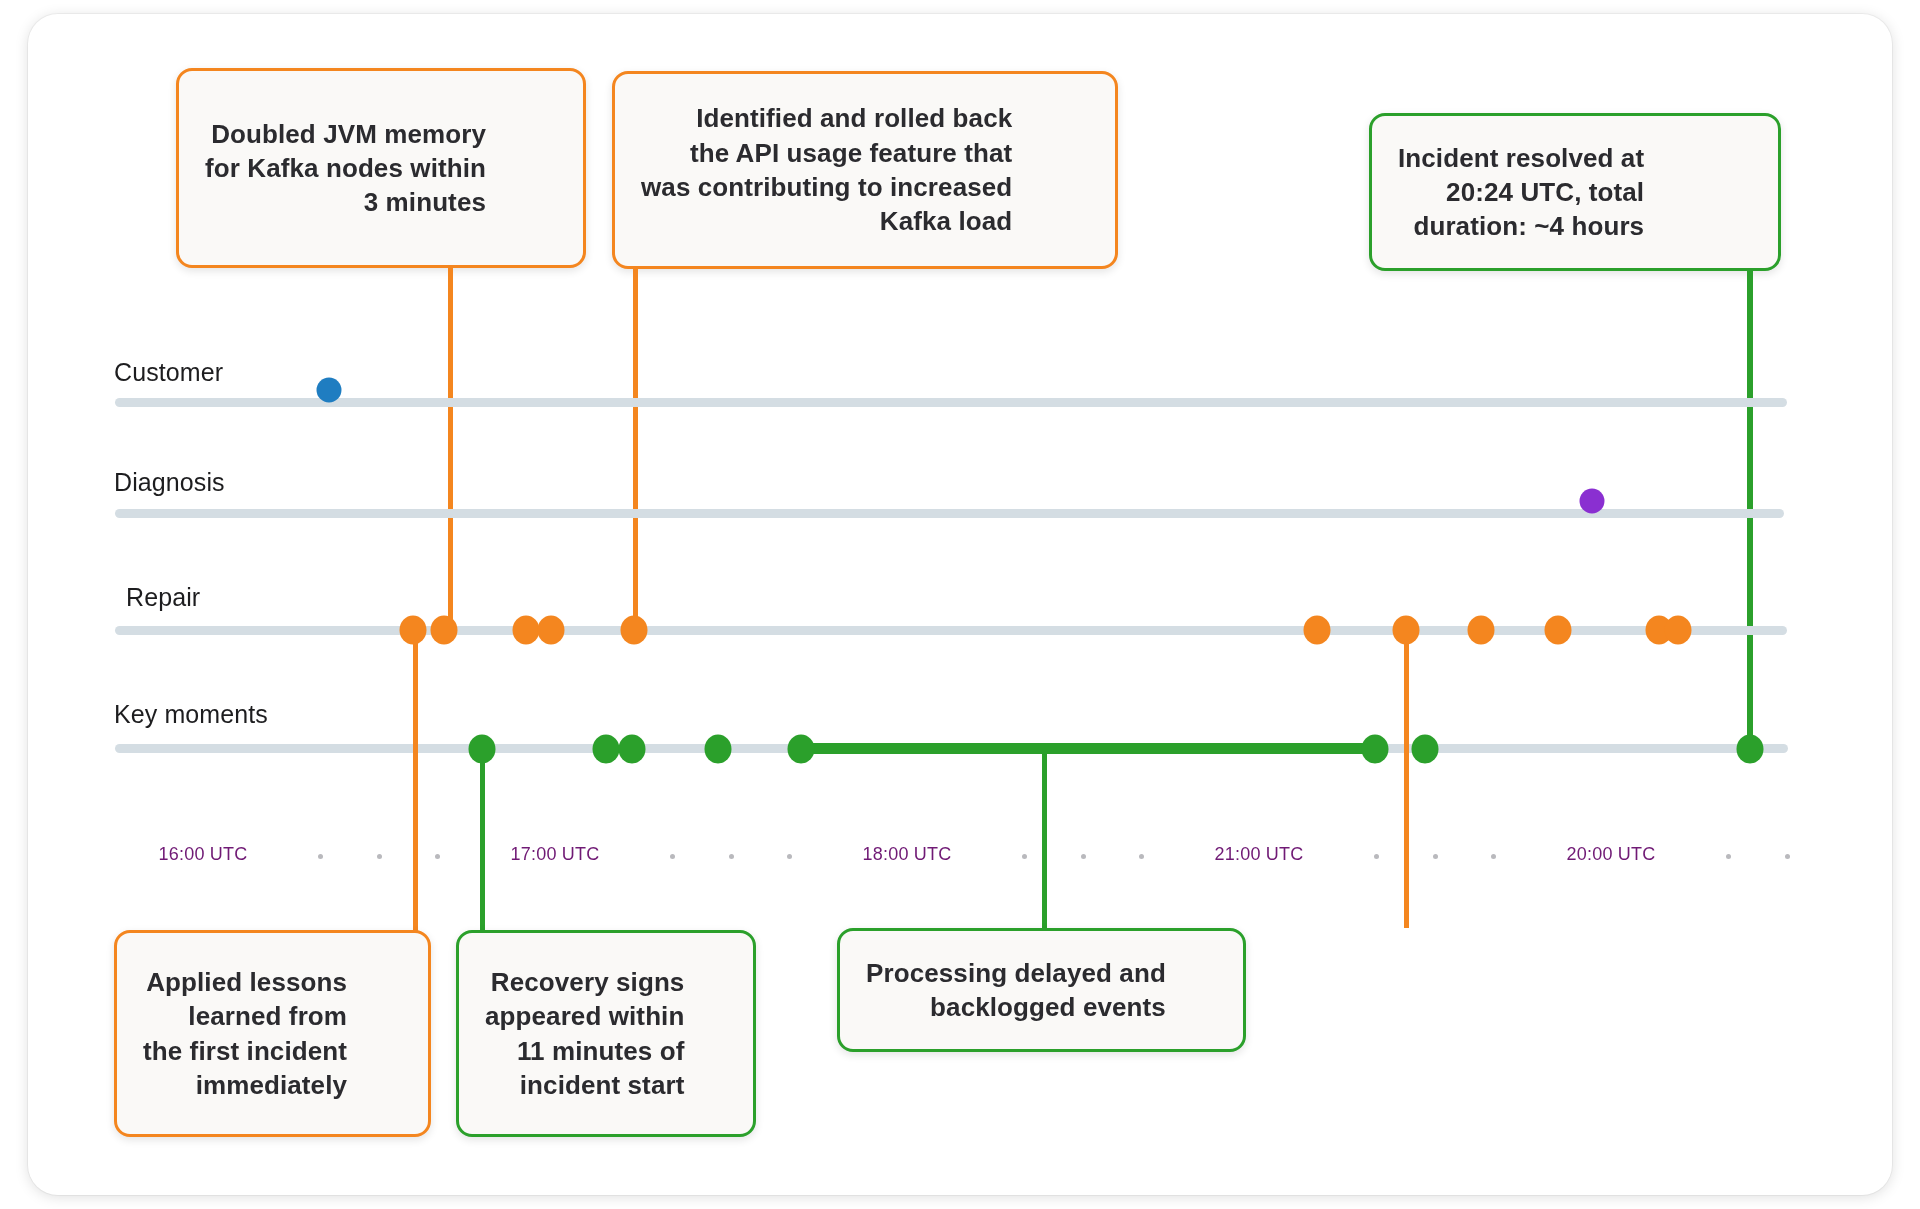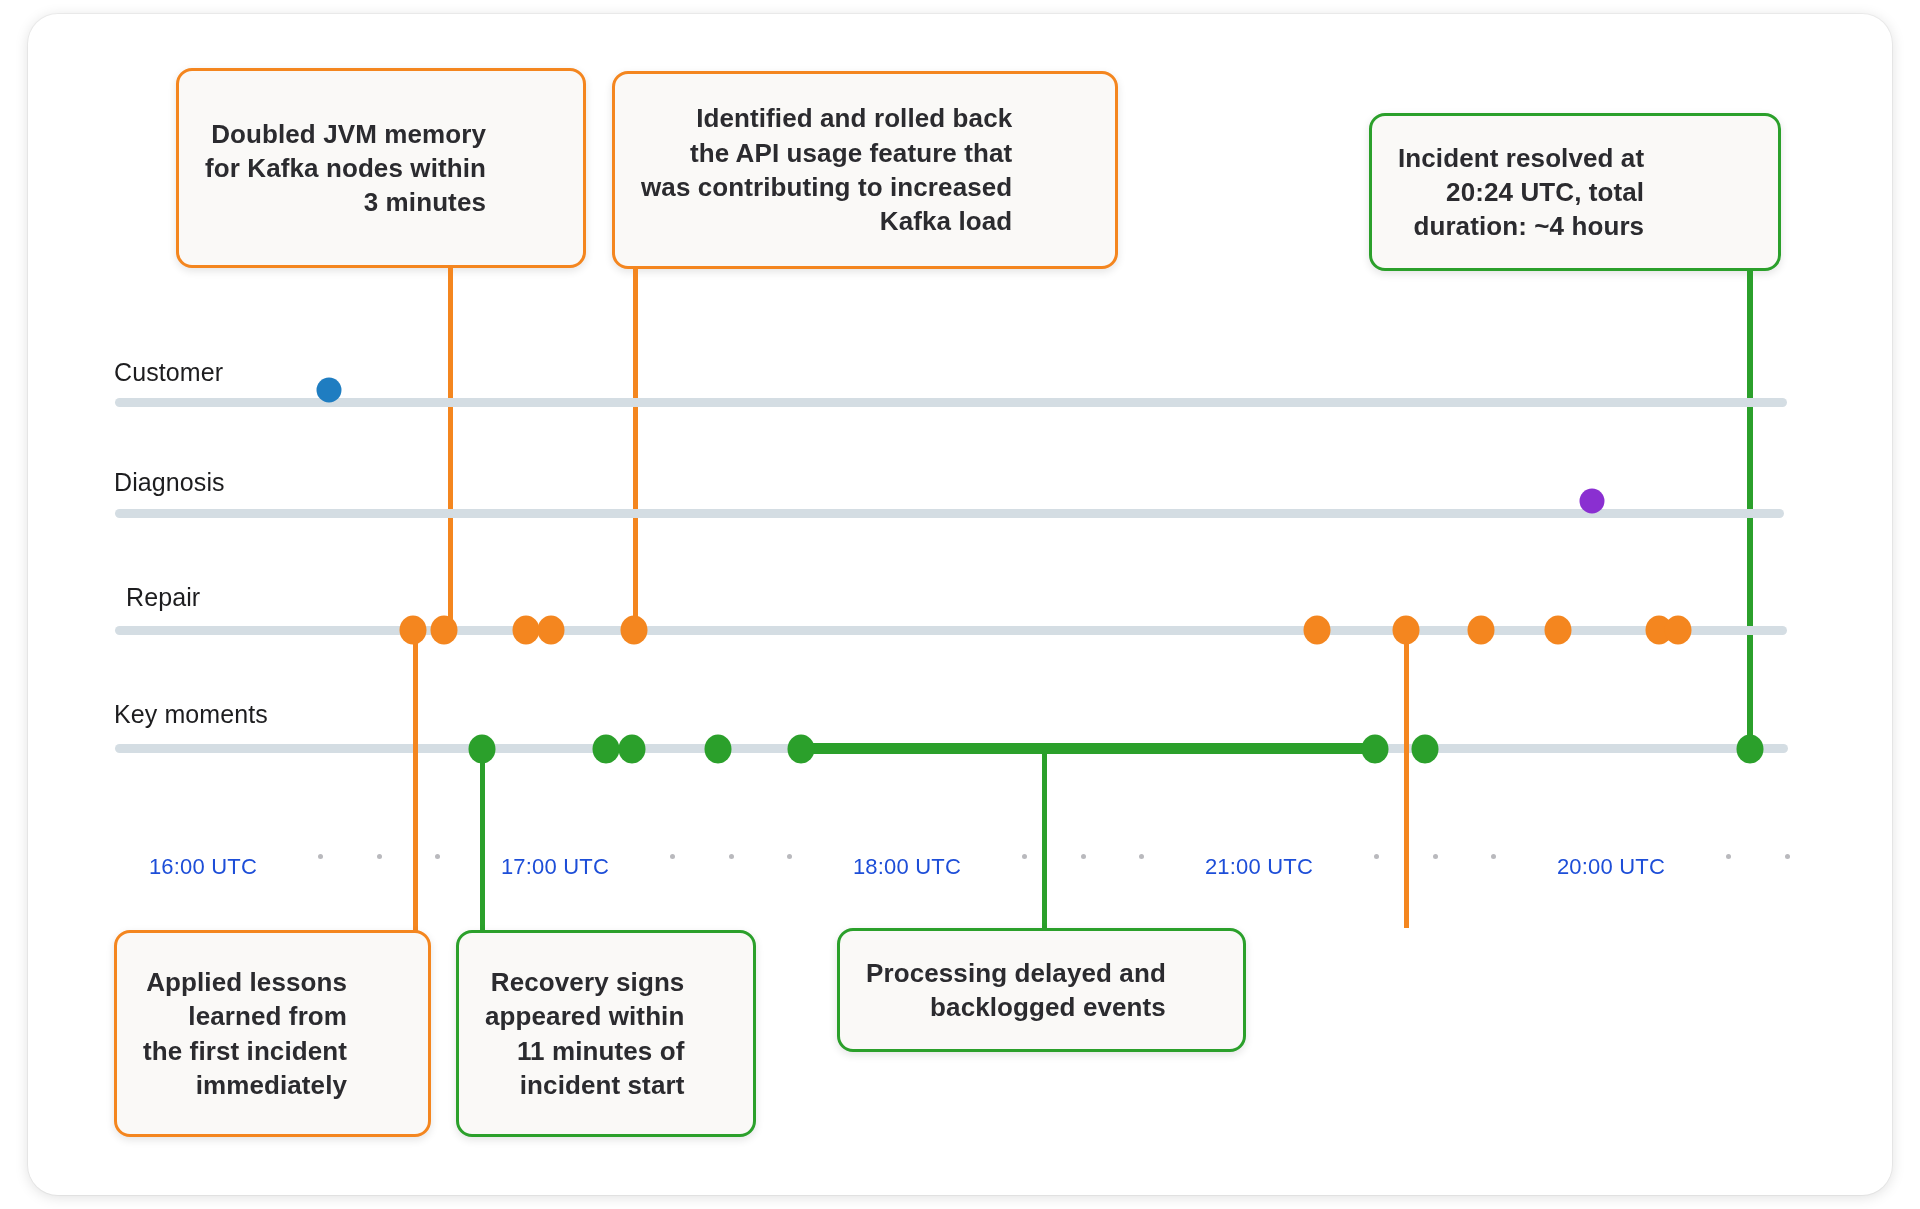--- a/index.html
+++ b/index.html
@@ -45,22 +45,22 @@
   .callout.green{border-color:#2ba02b;}
   .callout .txt{
     font-size:26px;line-height:1.32;font-weight:700;color:#2b2b2f;
     white-space:pre-line;padding:0 26px;letter-spacing:.1px;
   }
 
   
   #axis{position:absolute;left:0;top:0;width:1920px;height:80px;}
   .tick-dot{position:absolute;width:5px;height:5px;border-radius:50%;background:#b9b9bd;}
   .axis-label{
-    position:absolute;font-size:22px;color:#1d4ed8;white-space:nowrap;
-    transform:translateX(-50%);letter-spacing:.2px;margin-top:10px;
+    position:absolute;font-size:18px;color:#701a75;white-space:nowrap;
+    transform:translateX(-50%);letter-spacing:.2px;
   }
 </style>
 </head>
 <body>
 
 <div id="card"></div>
 
 <div id="stage">
 
   <div class="callout" style="left:172px;top:68px;width:410px;height:200px;">

